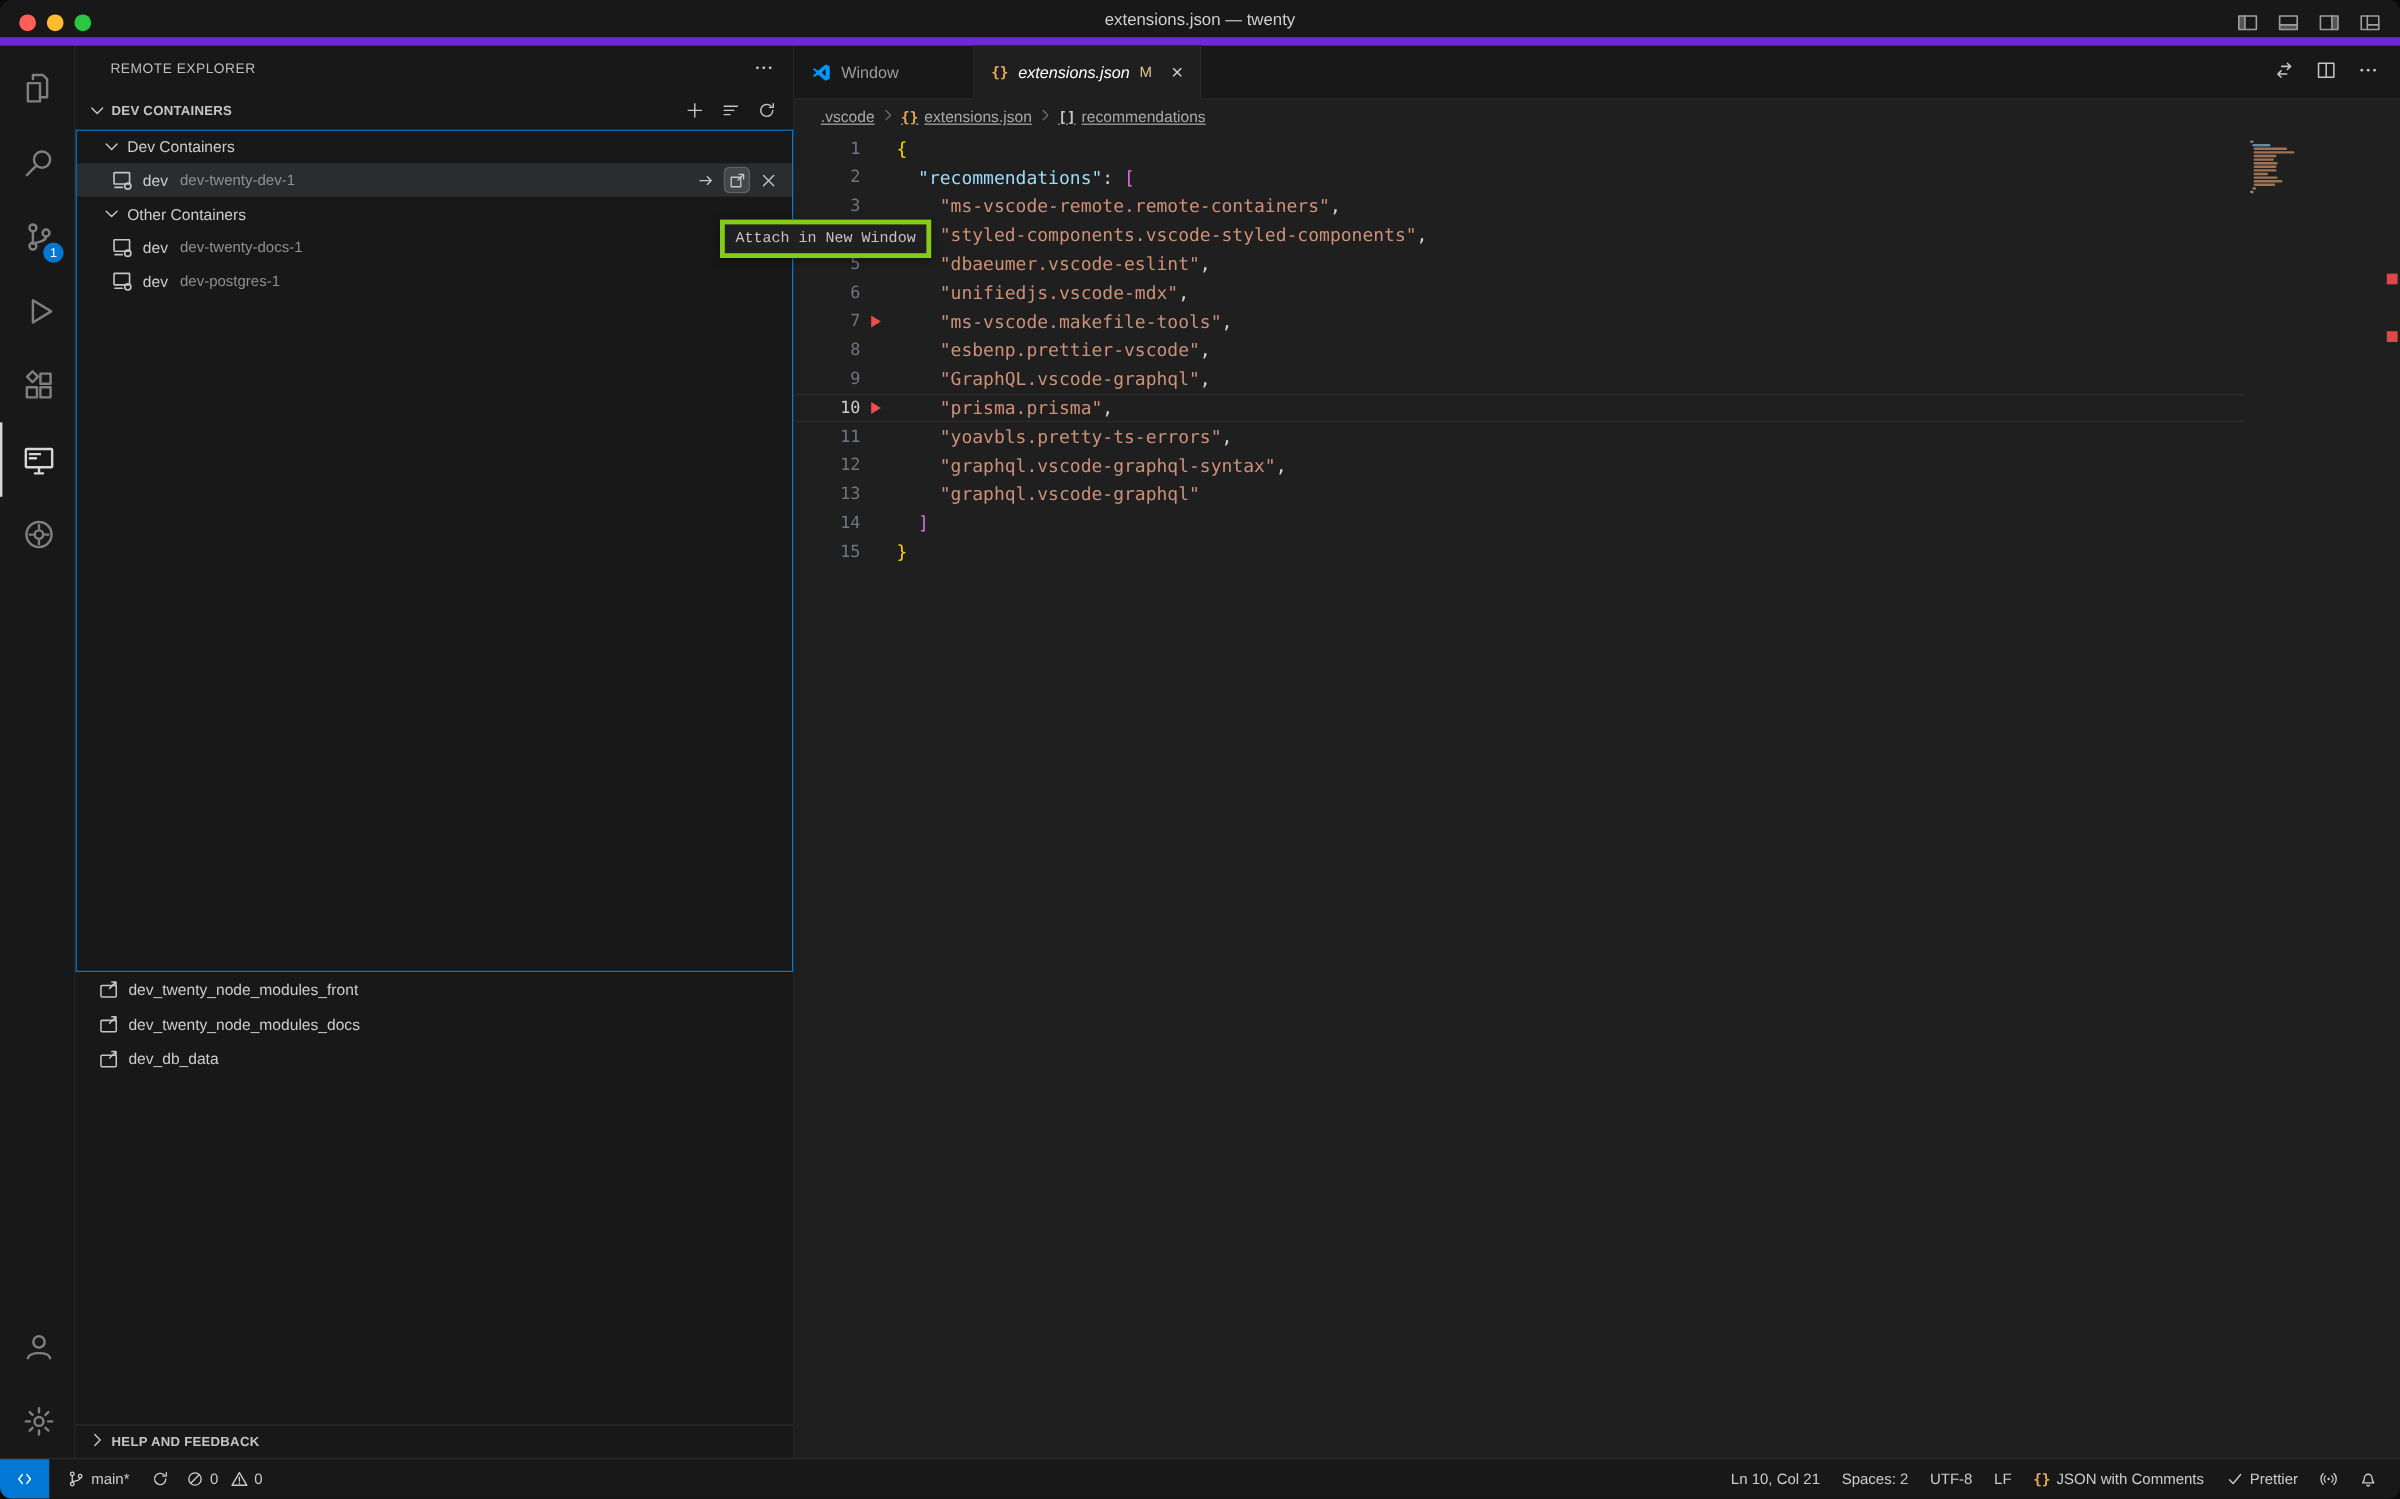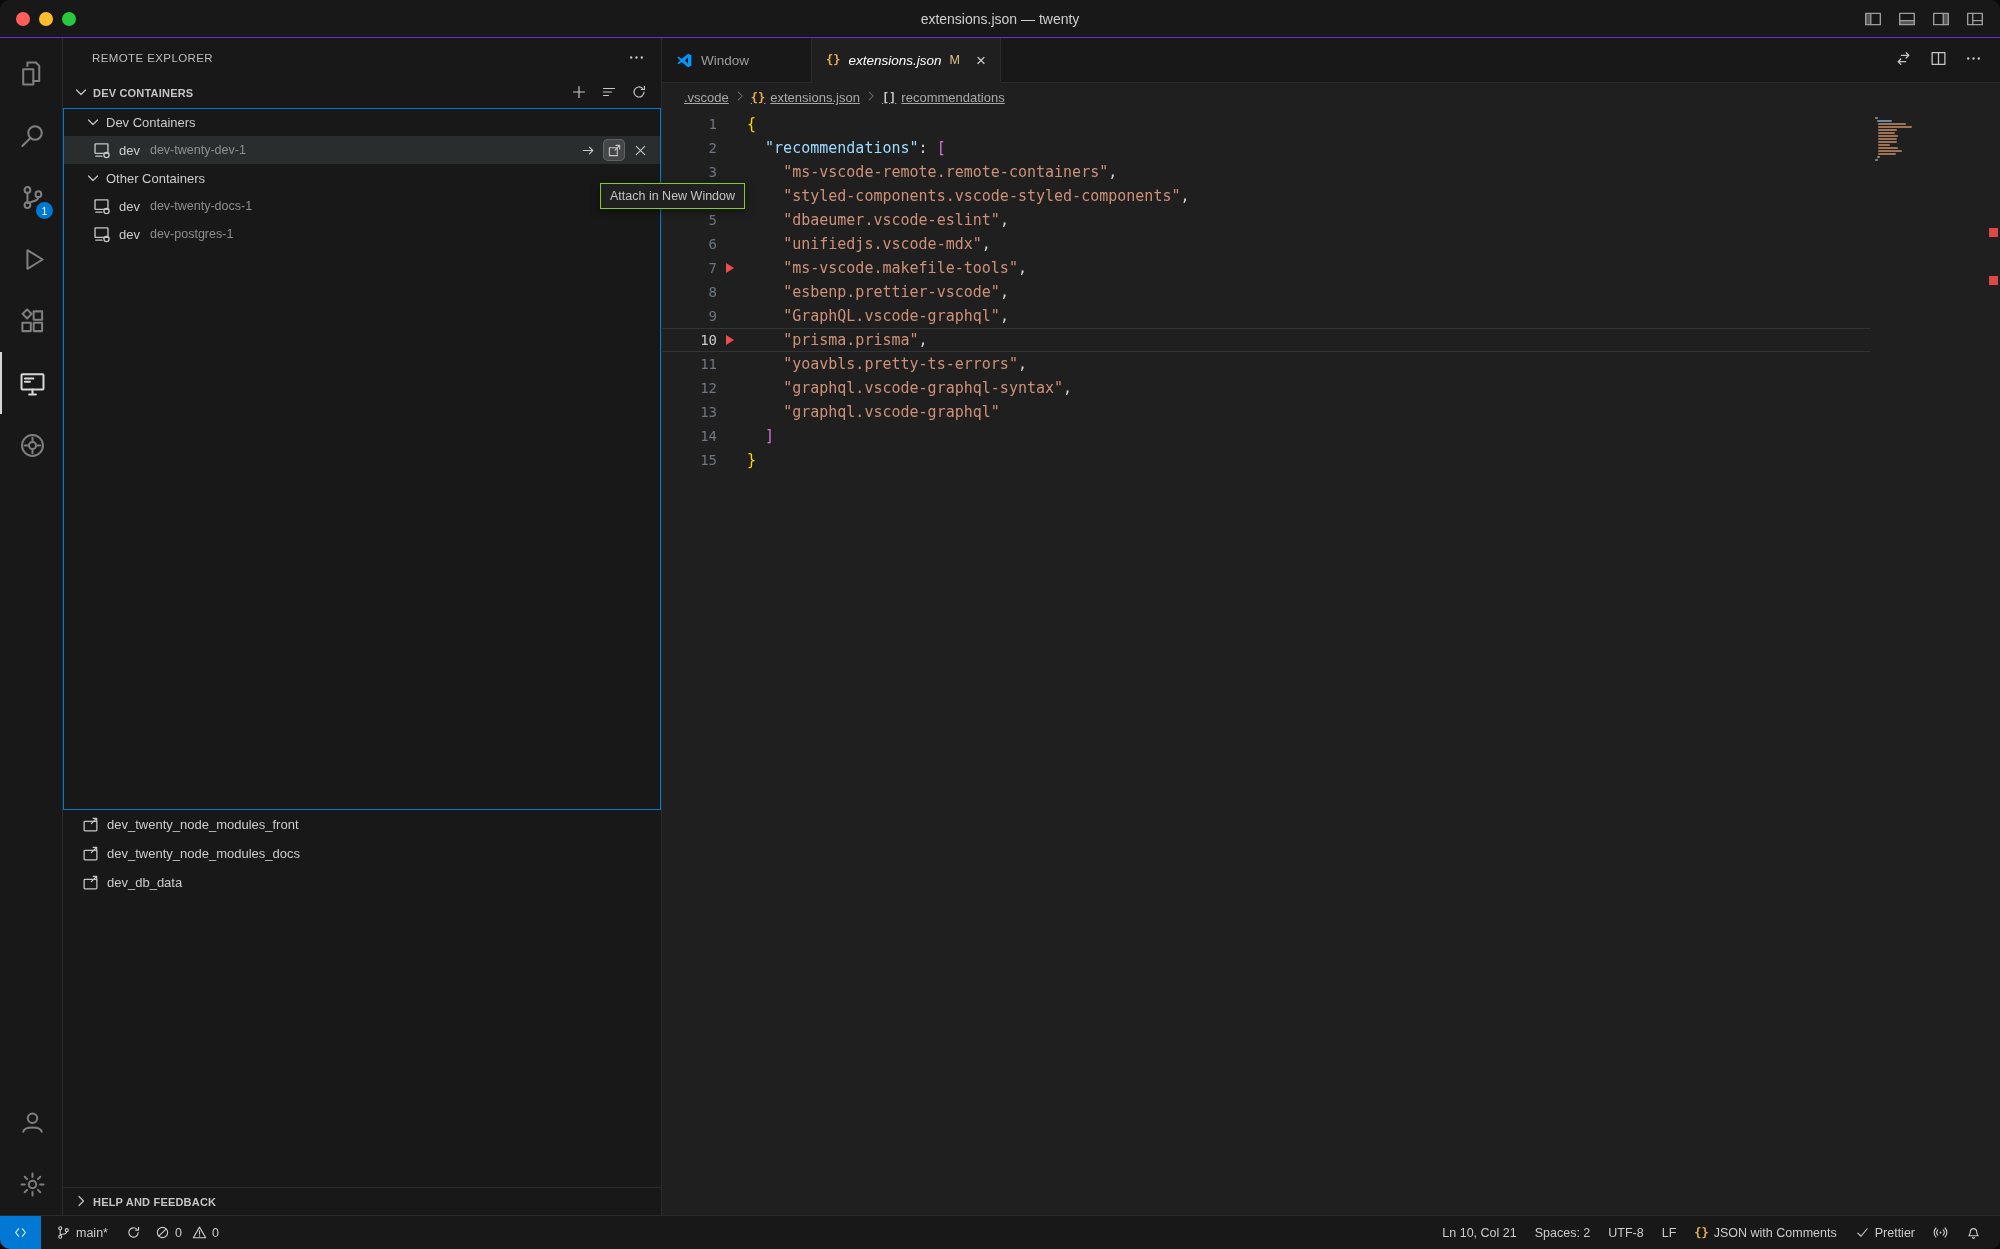--- a/index.html
+++ b/index.html
@@ -3,21 +3,21 @@
 <meta charset="utf-8">
 <style>
   * { box-sizing: border-box; }
   html,body { margin:0; padding:0; background:#0a0a0a; }
   .window {
     width:2000px; height:1249px; position:relative; overflow:hidden;
     background:#1f1f1f; color:#ccc; font-family:"Liberation Sans",sans-serif;
     font-size:13px; border-radius:10px; display:flex; flex-direction:column;
   }
   
-  .titlebar { height:38px; background:#181818; border-bottom:1px solid #6d28d9;
+  .titlebar { height:38px; background:#181818; border-bottom:7px solid #6d28d9;
     display:flex; align-items:center; position:relative; flex:none; }
   .traffic { position:absolute; left:16px; top:12px; display:flex; gap:9px; }
   .tl { width:14px; height:14px; border-radius:50%; }
   .tl.close{ background:#ff5f57; } .tl.min{ background:#febc2e; } .tl.max{ background:#28c840; }
   .win-title { flex:1; text-align:center; color:#cfcfcf; font-size:14px; font-weight:500; }
   .titlebar-icons { position:absolute; right:16px; top:0; height:38px; display:flex; align-items:center; gap:16px; color:#9d9d9d; }
   .titlebar-icons svg { width:18px; height:18px; }
   
   .main { flex:1; display:flex; min-height:0; }
   .activitybar { width:63px; background:#181818; border-right:1px solid #2b2b2b;
@@ -99,22 +99,22 @@
   .statusbar { height:34px; flex:none; background:#181818; border-top:1px solid #2b2b2b;
     display:flex; align-items:center; font-size:12.5px; color:#cccccc; }
   .sb-left, .sb-right { display:flex; align-items:center; height:100%; }
   .sb-right { margin-left:auto; padding-right:10px; }
   .sb-seg { display:flex; align-items:center; gap:5px; padding:0 9px; height:100%; }
   .sb-seg.tight { padding:0 5px; }
   .sb-seg.accent { background:#0078d4; color:#fff; padding:0 13px; margin-right:6px; }
   .sb-seg svg { width:15px; height:15px; }
   
   .tooltip { position:absolute; left:600px; top:183px; z-index:60; background:#202021;
-    border:1px solid #84cc16; color:#c5c5c5; font-size:12.5px; padding:5px 9px;
-    box-shadow:0 2px 8px rgba(0,0,0,.5); white-space:nowrap; }
+    border:4px solid #84cc16; color:#c5c5c5; font-size:12.5px; padding:5px 9px;
+    box-shadow:0 2px 8px rgba(0,0,0,.5); white-space:nowrap;font-family:Liberation Mono, monospace; }
 </style>
 </head>
 <body>
 
 <div class="window">
 
   <div class="titlebar">
     <div class="traffic">
       <span class="tl close"></span>
       <span class="tl min"></span>

